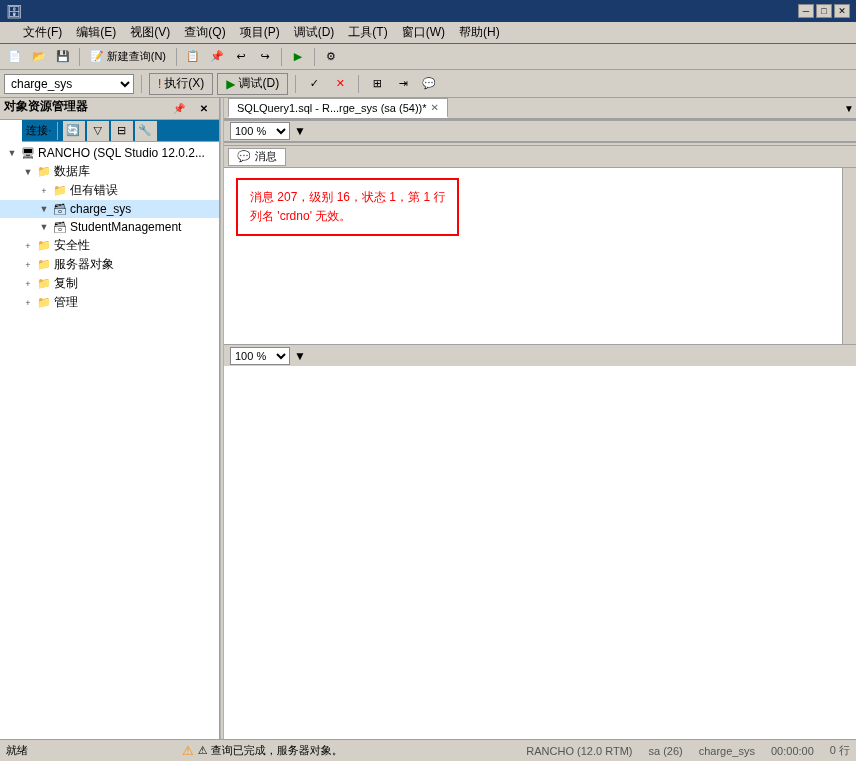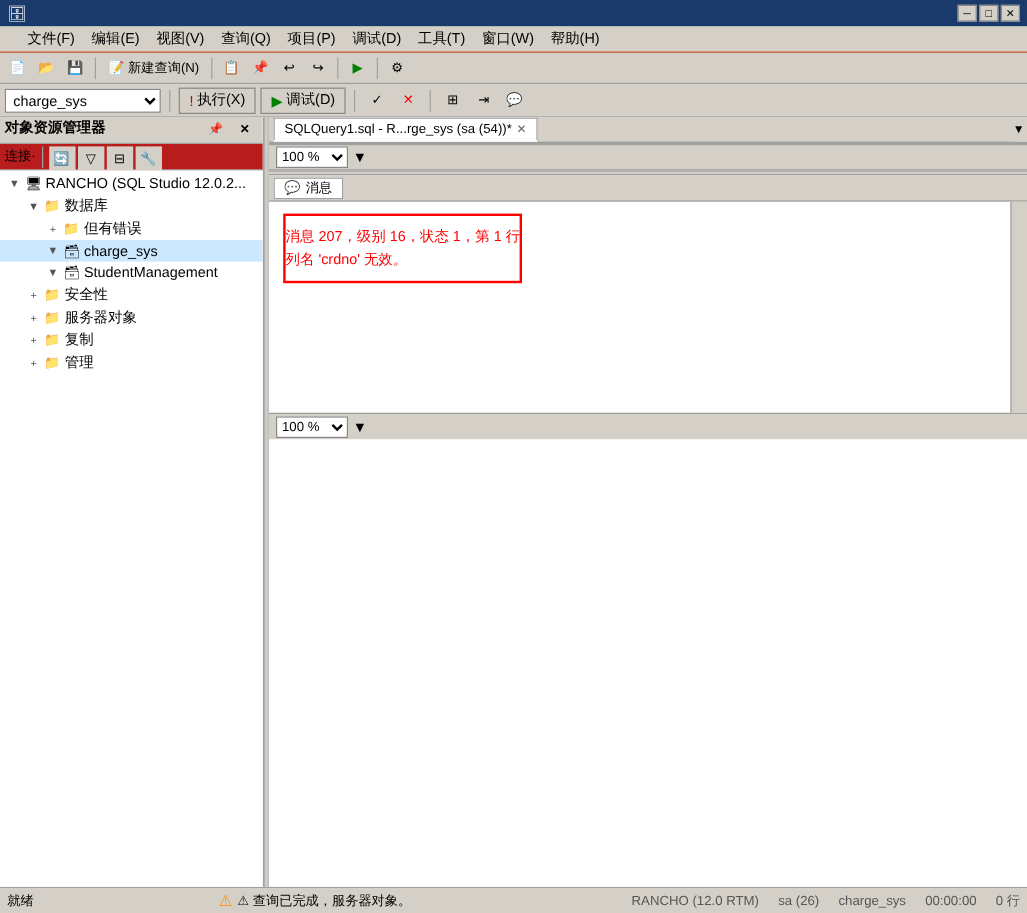--- a/index.html
+++ b/index.html
@@ -148,26 +148,28 @@
       font-weight: bold;
     }
     .sidebar-header-title {
       font-size: 12px;
     }
     .sidebar-header-pins {
       display: flex;
       gap: 2px;
     }
     .sidebar-toolbar {
-      background: #b91c1c;
-      height: 22px;
-      display: flex;
+      background: #0369a1;
+      height: 22px;
+      display: flex;
+      align-items: center;
       padding: 2px 4px;
       border-bottom: 1px solid #a0a0a0;
       gap: 2px;
+      margin-left: 22px;
     }
     .sidebar-content {
       flex: 1;
       overflow-y: auto;
       background: #fff;
       padding: 2px 0;
     }
     .tree-item {
       display: flex;
       align-items: center;
@@ -278,21 +280,21 @@
       cursor: pointer;
       height: 18px;
       display: flex;
       align-items: center;
     }
     .results-tab.active {
       background: #fff;
     }
     .error-box {
       border: 2px solid #ff0000;
-      padding: 8px 0;
+      padding: 8px 12px;
       display: inline-block;
       background: #fff;
       color: #ff0000;
       font-size: 12px;
       line-height: 1.6;
     }
 
     
     .zoom-bar2 {
       background: #d4d0c8;

